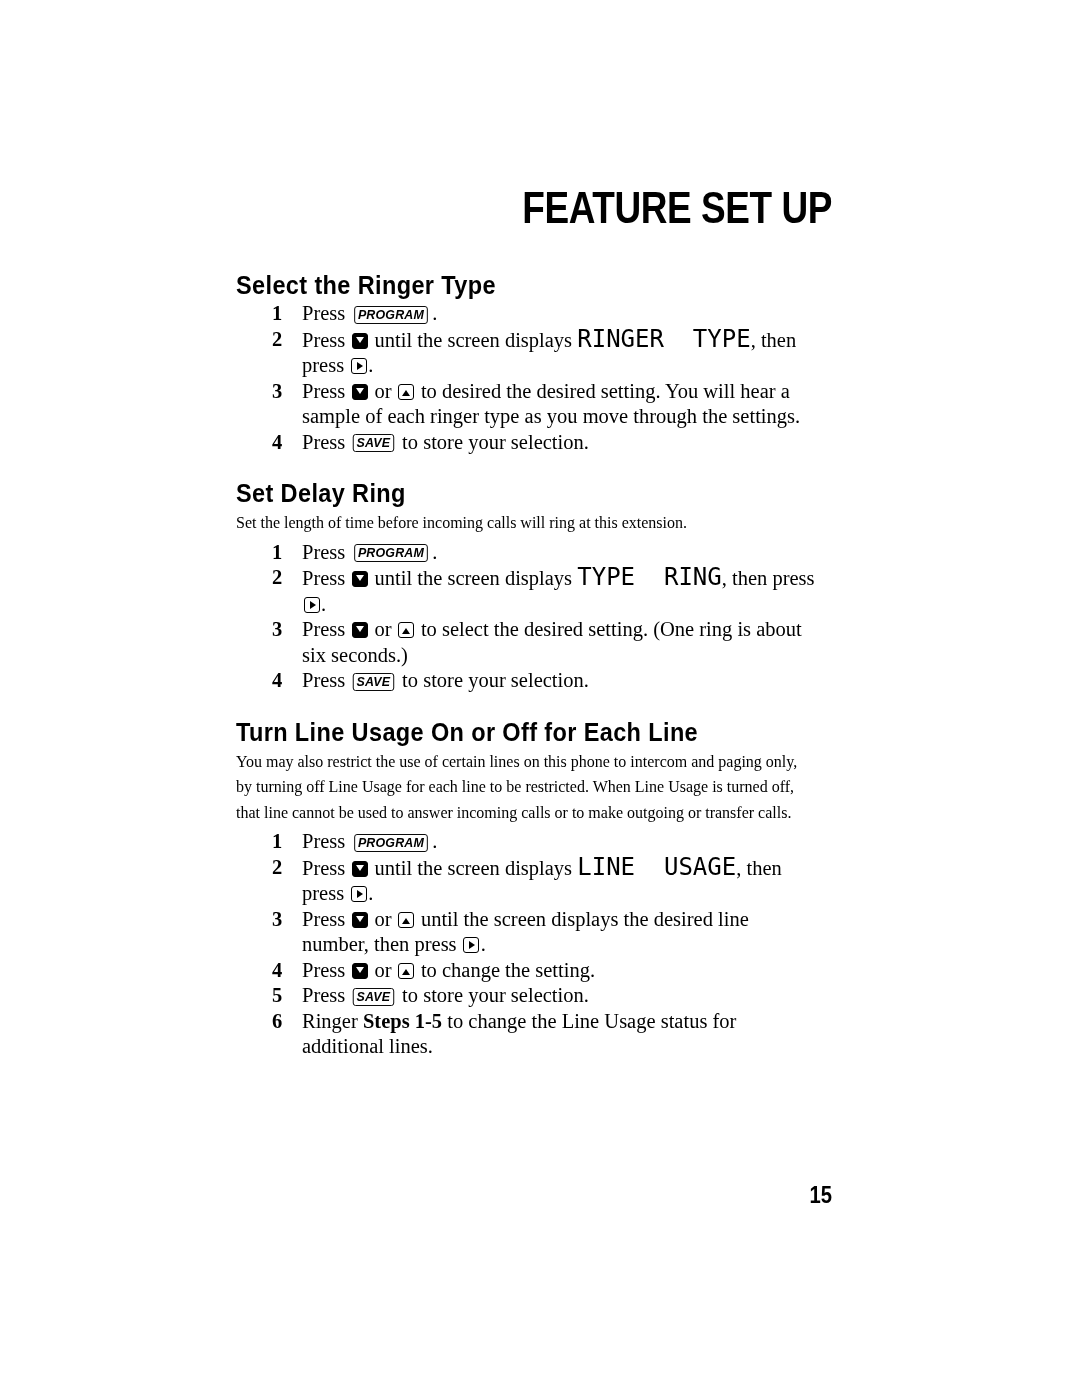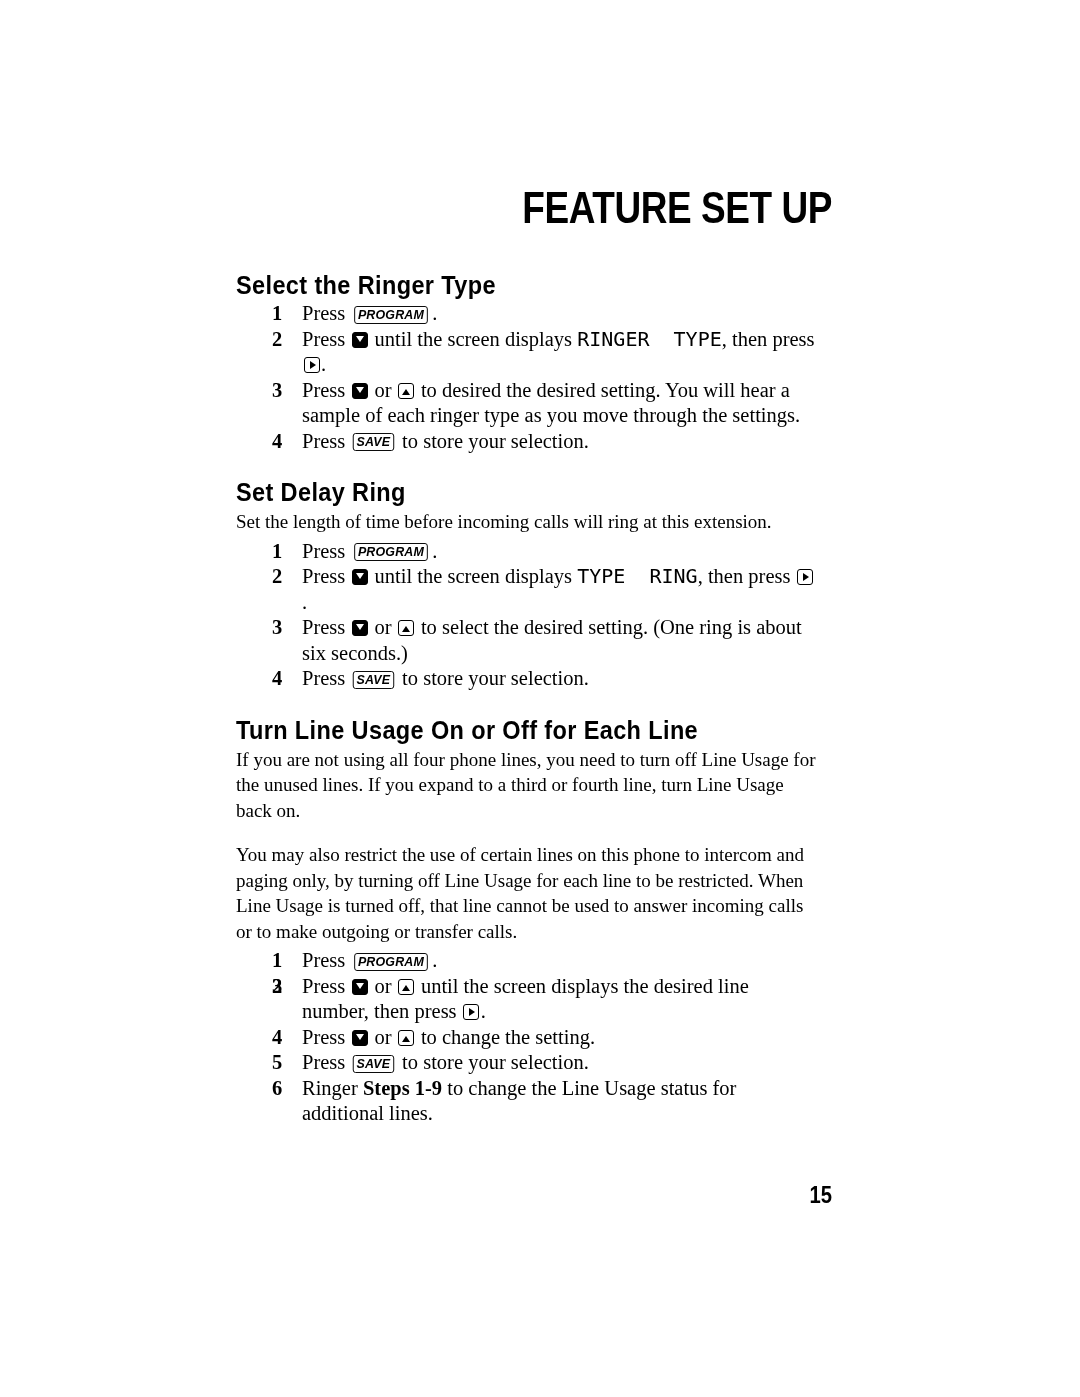--- a/index.html
+++ b/index.html
@@ -56,21 +56,21 @@
     line-height: 1.08;
     margin: 0 0 2px 0;
     letter-spacing: 0.4px;
     transform: scaleX(0.94);
     transform-origin: left center;
     white-space: nowrap;
   }
   h2.section-heading.gap-before { margin-top: 25px; }
 
   p.body-text {
-    font-size: 19px;
+    font-size: 16px;
     line-height: 25.5px;
     margin: 3px 0 0 0;
     text-align: left;
   }
   p.body-text + p.body-text { margin-top: 19px; }
 
   
   ol.steps {
     list-style: none;
     margin: 4px 0 0 0;
@@ -163,21 +163,21 @@
     transform: translate(-50%, -50%);
     border-top: 4.3px solid transparent;
     border-bottom: 4.3px solid transparent;
     border-left: 6px solid #000000;
     margin-left: 1px;
   }
 
   
   .lcd {
     font-family: "DejaVu Sans Mono", "Liberation Mono", monospace;
-    font-size: 20px;
+    font-size: 24px;
     letter-spacing: 0px;
     white-space: pre;
   }
 
   .b { font-weight: bold; }
 
   
   .folio {
     position: absolute;
     left: 252px;
@@ -235,45 +235,45 @@
           <span class="num">3</span>
           <span class="step-text"><span>Press </span><span class="akey down filled"><i></i></span><span> or </span><span class="akey up"><i></i></span><span> to select the desired setting.  (One ring is about six seconds.)</span></span>
         </li>
         <li>
           <span class="num">4</span>
           <span class="step-text"><span>Press </span><span class="key">SAVE</span><span> to store your selection.</span></span>
         </li>
       </ol>
 
     <h2 class="section-heading gap-before">Turn Line Usage On or Off for Each Line</h2>
-    <p class="body-text">If you are not using all four phone lines, you need to turn off Line Usage for the unused lines.  If you expand to a third or fourth line, turn Line Usage back on.</p>
     <p class="body-text">You may also restrict the use of certain lines on this phone to intercom and paging only, by turning off Line Usage for each line to be restricted. When Line Usage is turned off, that line cannot be used to answer incoming calls or to make outgoing or transfer calls.</p>
     <ol class="steps">
         <li>
           <span class="num">1</span>
           <span class="step-text"><span>Press </span><span class="key">PROGRAM</span><span>.</span></span>
         </li>
         <li>
           <span class="num">2</span>
+          <span class="step-text"><span>Press </span><span class="akey down filled"><i></i></span><span> until the screen displays </span><span class="lcd">LINE  USAGE</span><span>, then press </span><span class="akey right"><i></i></span><span>.</span></span>
         </li>
         <li>
           <span class="num">3</span>
           <span class="step-text"><span>Press </span><span class="akey down filled"><i></i></span><span> or </span><span class="akey up"><i></i></span><span> until the screen displays the desired line number, then press </span><span class="akey right"><i></i></span><span>.</span></span>
         </li>
         <li>
           <span class="num">4</span>
           <span class="step-text"><span>Press </span><span class="akey down filled"><i></i></span><span> or </span><span class="akey up"><i></i></span><span> to change the setting.</span></span>
         </li>
         <li>
           <span class="num">5</span>
           <span class="step-text"><span>Press </span><span class="key">SAVE</span><span> to store your selection.</span></span>
         </li>
         <li>
           <span class="num">6</span>
-          <span class="step-text"><span>Ringer </span><span class="b">Steps 1-9</span><span> to change the Line Usage status for additional lines.</span></span>
+          <span class="step-text"><span>Ringer </span><span class="b">Steps 1-5</span><span> to change the Line Usage status for additional lines.</span></span>
         </li>
       </ol>
 
   </div>
 
   <div class="folio">15</div>
 
 </div>
 
 </body></html>

